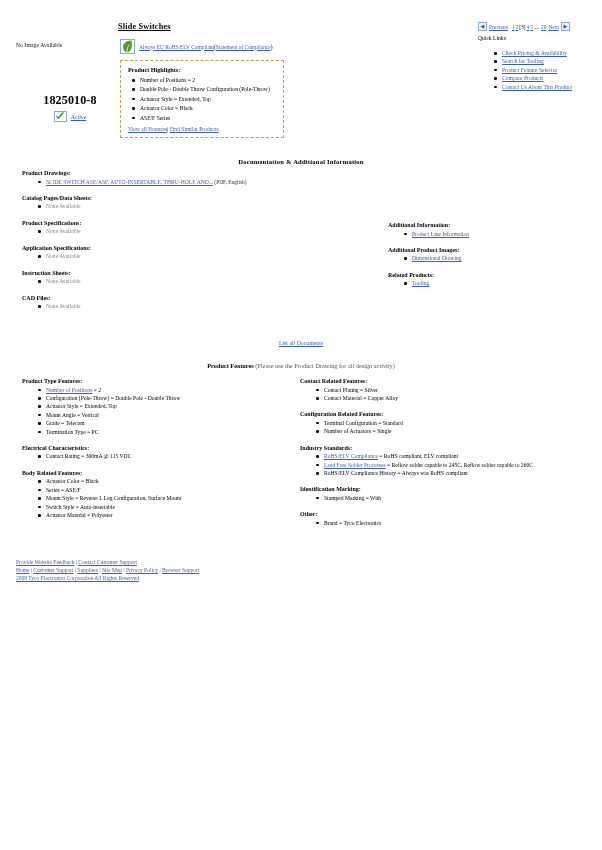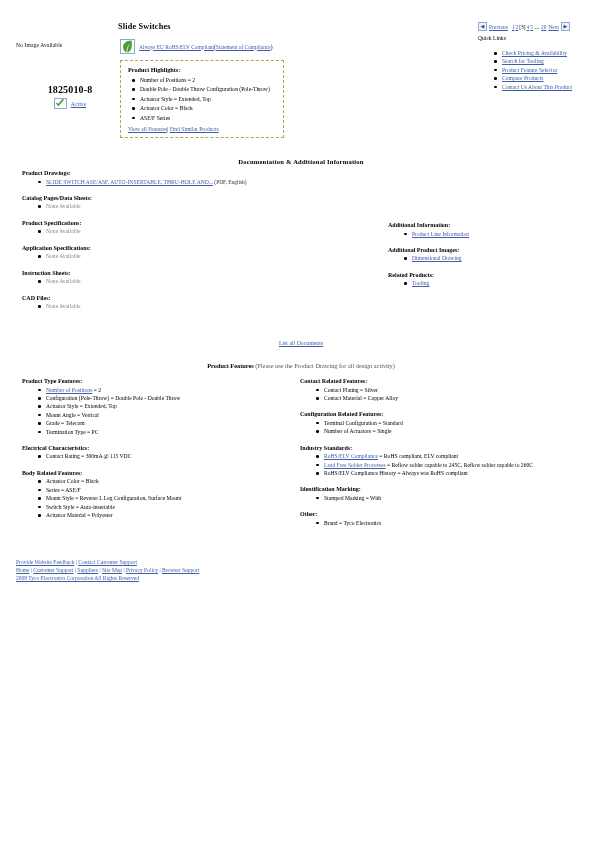--- a/index.html
+++ b/index.html
@@ -19,34 +19,34 @@
   .top { position: absolute; left: 0; top: 22px; width: 602px; height: 130px; }
 
   .no-image {
     position: absolute; left: 16px; top: 20px;
     font-size: 5.6px; letter-spacing: .1px; color: #111;
     white-space: nowrap;
   }
   .partblock {
     position: absolute; left: 22px; top: 62px; width: 96px; text-align: center;
   }
-  .part-number { font-size: 10px; font-weight: bold; letter-spacing: .15px; }
+  .part-number { font-size: 12px; font-weight: bold; letter-spacing: .15px; margin-top: 9px; }
   .part-status-row {
     margin-top: 3px; display: flex; align-items: center; justify-content: center; gap: 4px;
   }
   .chk-box {
     width: 13px; height: 11px; border: 1px solid #8fa8cf; background: #ffffff;
     display: flex; align-items: center; justify-content: center;
   }
   .chk-mark { display:block; }
   .part-status-link { font-size: 5.8px; }
 
   .title-slide {
     position: absolute; left: 118px; top: 0px;
-    font-size: 8.2px; font-weight: bold; letter-spacing: .2px;
+    font-size: 8.2px; font-weight: bold; letter-spacing: .2px; text-decoration: underline;
   }
 
   .rohs-row {
     position: absolute; left: 120px; top: 17px;
     display: flex; align-items: center; gap: 4px;
   }
   .leaf-box {
     width: 15px; height: 15px; border: 1px solid #8fa8cf; background: #fff;
     display: flex; align-items: center; justify-content: center;
   }

